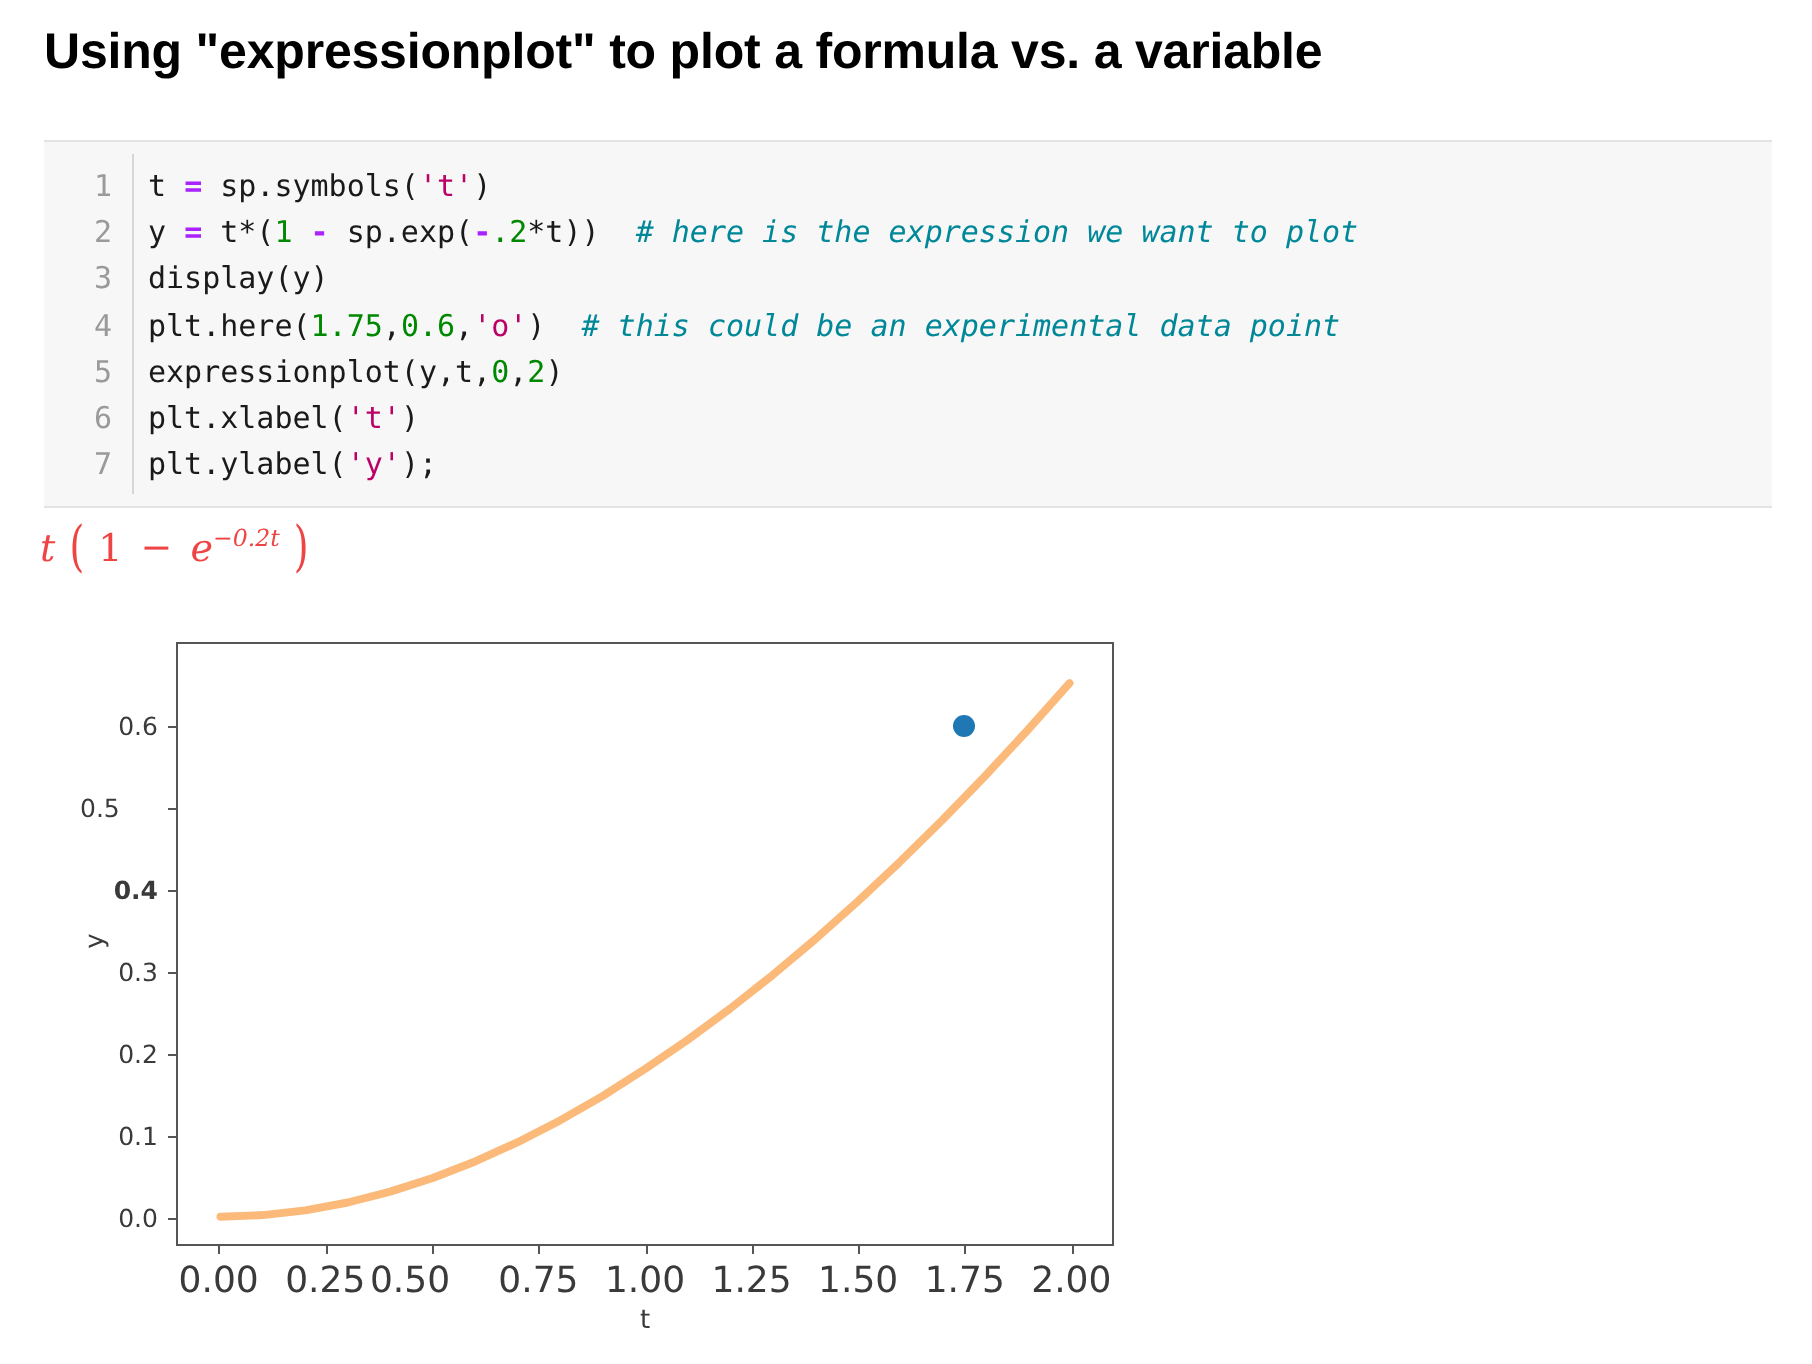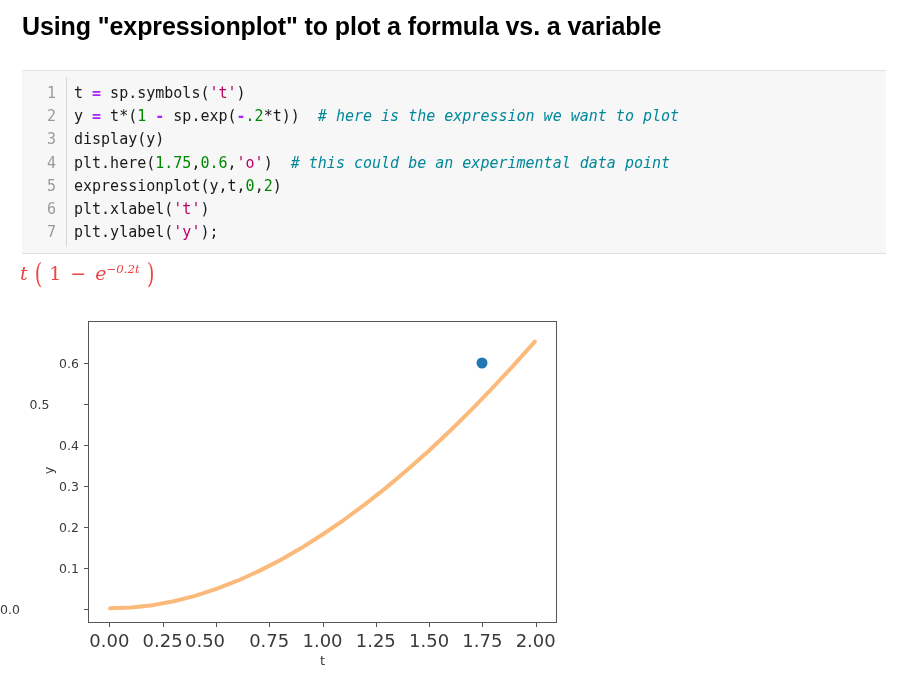--- a/index.html
+++ b/index.html
@@ -217,26 +217,26 @@
 
 <div class="figure">
 
   <div class="plot-box" id="plot-box">
     <svg class="curve-svg" id="curve-svg" viewBox="0 0 469 302" preserveAspectRatio="none">
         <path d="M21.32 288.26 L42.64 287.45 L63.95 285.05 L85.27 281.10 L106.59 275.65 L127.91 268.75 L149.23 260.45 L170.55 250.78 L191.86 239.80 L213.18 227.56 L234.50 213.93 L255.82 199.34 L277.14 183.59 L298.45 166.74 L319.77 148.79 L341.09 129.79 L362.41 109.75 L383.73 88.70 L405.05 66.66 L426.36 43.66 L447.68 19.71" fill="none" stroke="#fbb97a" stroke-width="4" stroke-linecap="round" stroke-linejoin="round"></path>
       </svg>
   </div>
 
   <div id="ytick-labels">
-      <div class="ytick-label" style="top: 304.263px; left: 0px; width: 79px; ">0.0</div>
+      <div class="ytick-label" style="top: 304.263px; left: 0px; width: 79px; text-align: right;">0.0</div>
       <div class="ytick-label" style="top: 263.259px; left: 0px; width: 79px; text-align: right;">0.1</div>
       <div class="ytick-label" style="top: 222.254px; left: 0px; width: 79px; text-align: right;">0.2</div>
       <div class="ytick-label" style="top: 181.249px; left: 0px; width: 79px; text-align: right;">0.3</div>
-      <div class="ytick-label" style="top: 140.244px; left: 0px; width: 79px; text-align: right;">0.4</div>
-      <div class="ytick-label" style="top: 99.2396px; left: 0px; width: 79px; text-align: center;">0.5</div>
+      <div class="ytick-label" style="top: 140.244px; left: 0px; width: 79px; text-align: right; font-weight: bold;">0.4</div>
+      <div class="ytick-label" style="top: 99.2396px; left: 0px; width: 79px; text-align: left; padding-left: 40px;">0.5</div>
       <div class="ytick-label" style="top: 58.2349px; left: 0px; width: 79px; text-align: right;">0.6</div>
     </div>
   <div id="ytick-marks">
       <div class="ytick-mark" style="top: 304.263px; left: 84px;"></div>
       <div class="ytick-mark" style="top: 263.259px; left: 84px;"></div>
       <div class="ytick-mark" style="top: 222.254px; left: 84px;"></div>
       <div class="ytick-mark" style="top: 181.249px; left: 84px;"></div>
       <div class="ytick-mark" style="top: 140.244px; left: 84px;"></div>
       <div class="ytick-mark" style="top: 99.2396px; left: 84px;"></div>
       <div class="ytick-mark" style="top: 58.2349px; left: 84px;"></div>

